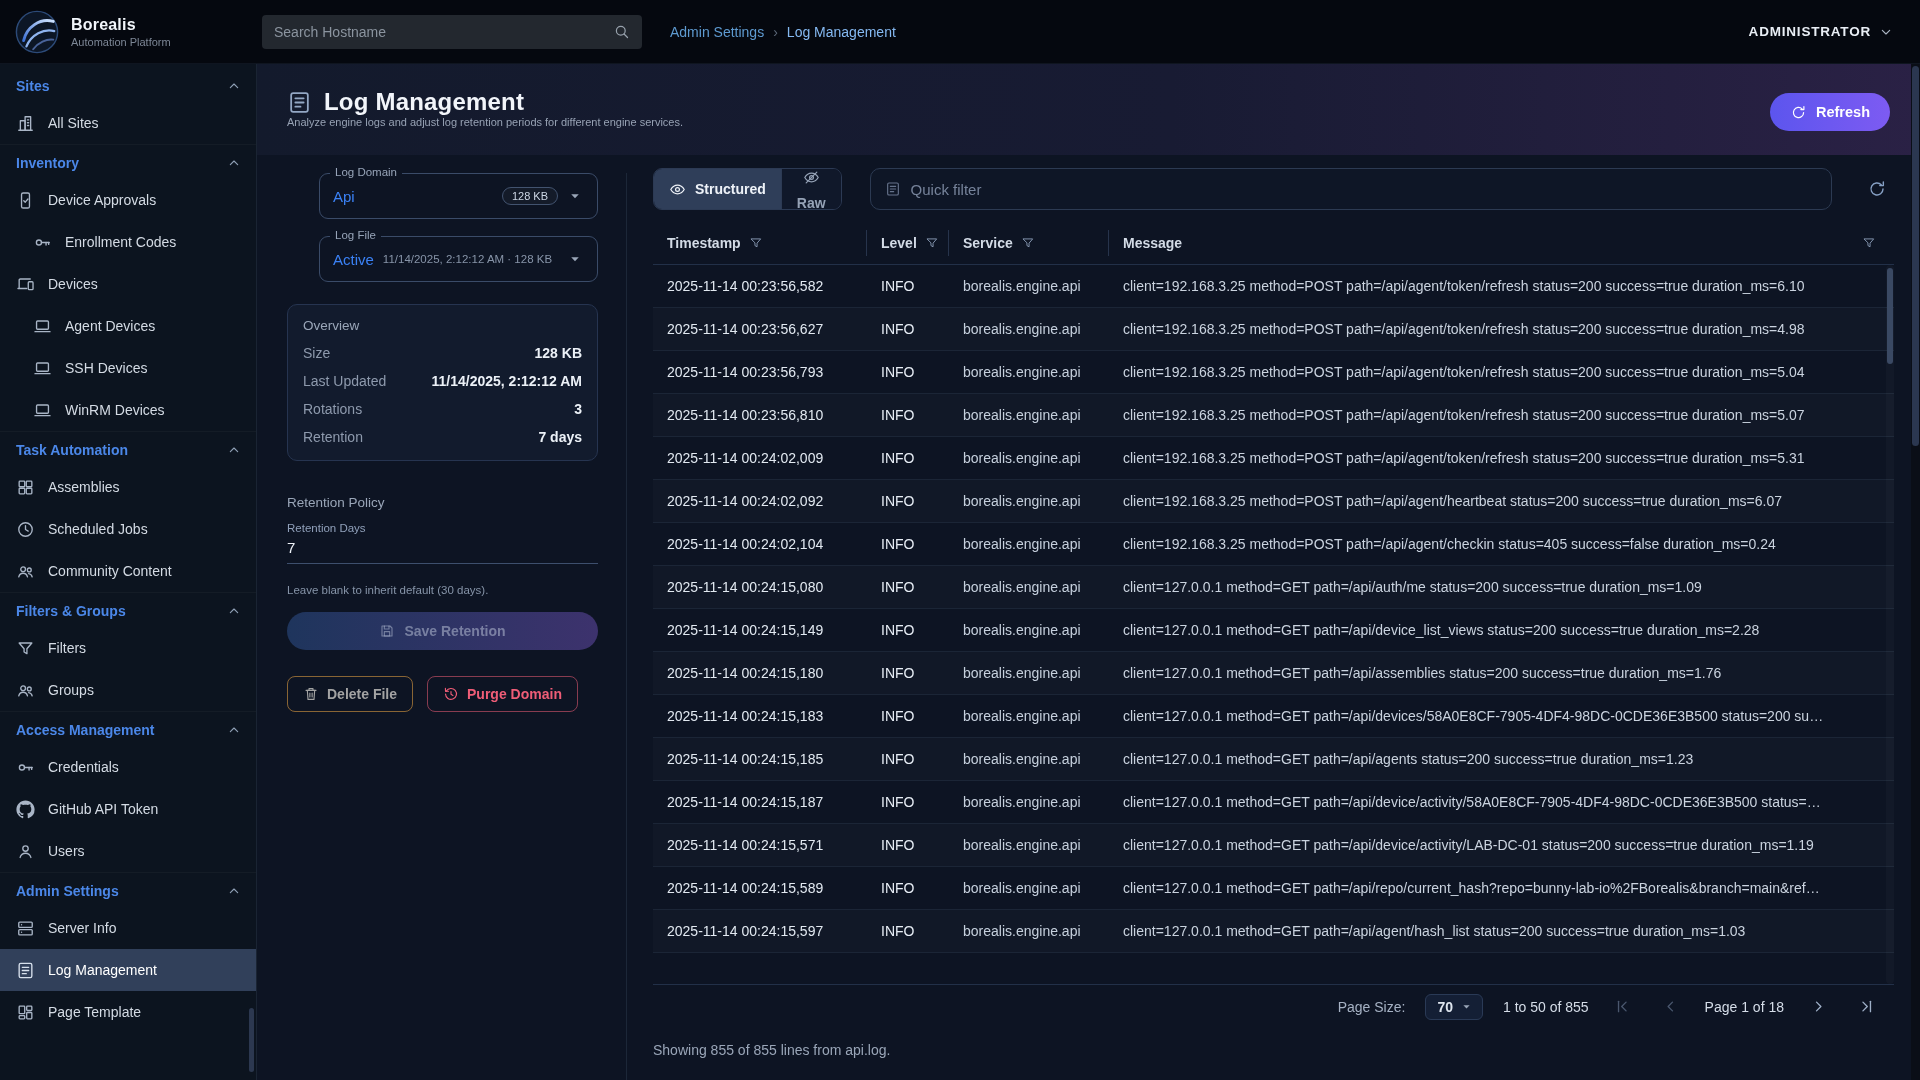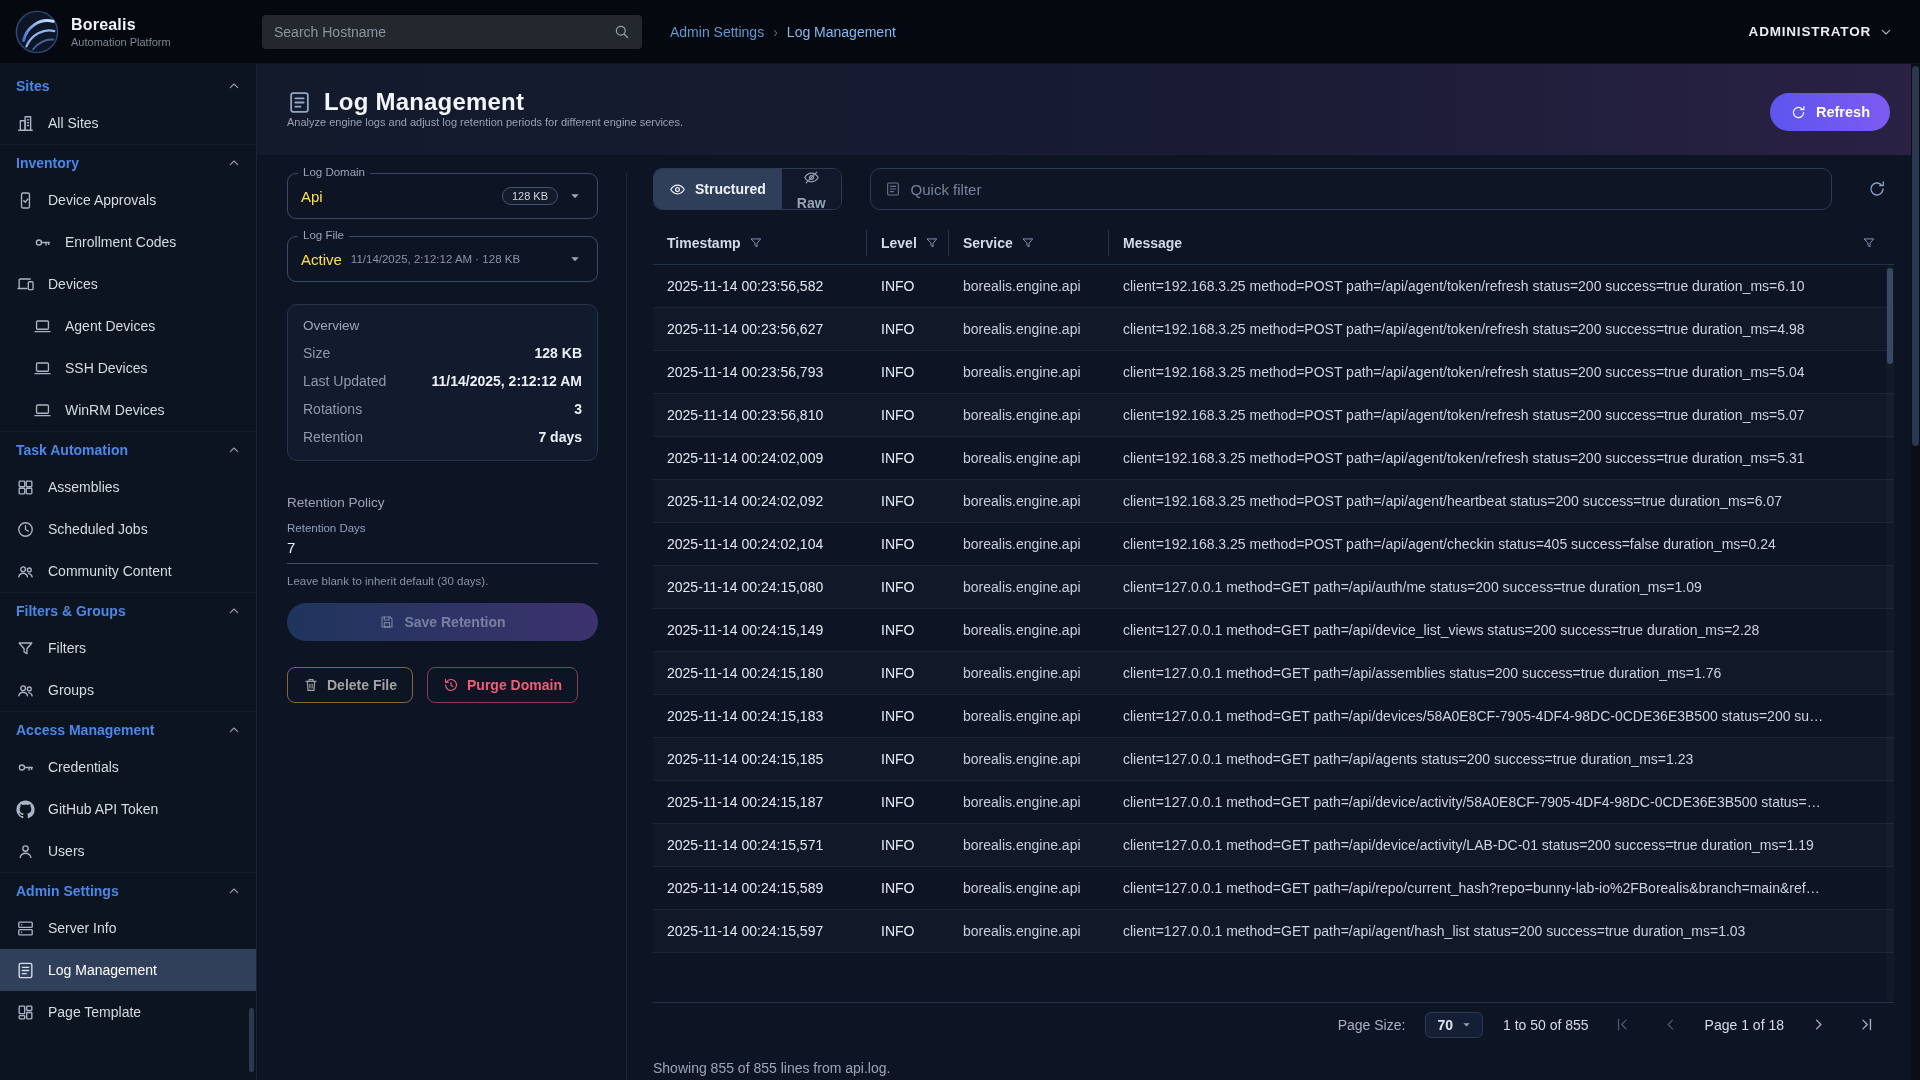--- a/index.html
+++ b/index.html
@@ -53,35 +53,35 @@
   .ph-icon{width:25px;height:25px;color:#93a7c4;}
   .ph-title{font-size:24px;font-weight:700;color:#f2f5fa;letter-spacing:.2px;}
   .ph-sub{font-size:11px;color:#97a2b4;}
   .refresh-btn{margin-left:auto;margin-top:5px;height:38px;padding:0 20px;border:none;border-radius:19px;background:linear-gradient(90deg,#5c55ee,#7d5bf2);color:#fff;font-weight:700;font-size:14.5px;display:flex;align-items:center;gap:9px;cursor:pointer;}
   .rb-icn{width:17px;height:17px;}
 
   .content{flex:1;display:flex;padding:18px 26px 0 30px;min-height:0;}
 
   
   .controls{width:340px;flex:0 0 auto;padding-right:28px;border-right:1px solid #1c2738;}
-  .ofield{position:relative;height:46px;border:1px solid #3a4b68;border-radius:9px;display:flex;align-items:center;padding:0 13px;margin-bottom:17px;cursor:pointer;}
+  .ofield{position:relative;height:46px;border:1px solid #3a4b68;border-radius:9px;display:flex;align-items:center;padding:0 13px;margin-bottom:17px;cursor:pointer;margin-left:32px;}
   .ofield-label{position:absolute;top:-8px;left:10px;background:#0d1423;padding:0 5px;font-size:11.5px;color:#97a4b8;}
-  .ofield-value{font-size:15px;color:#fde047;white-space:nowrap;}
+  .ofield-value{font-size:15px;color:#3b82f6;white-space:nowrap;}
   .ofield-meta{flex:1;font-size:11.5px;color:#8794a8;margin-left:9px;white-space:nowrap;overflow:hidden;text-overflow:ellipsis;}
   .badge{margin-left:auto;font-size:11px;color:#ccd6e4;border:1px solid #42536f;border-radius:11px;padding:2px 9px;background:rgba(255,255,255,.03);white-space:nowrap;}
   .caret{width:18px;height:18px;color:#9aa6b8;margin-left:8px;}
   .card{background:#121b2d;border:1px solid #263450;border-radius:10px;padding:13px 15px 15px;margin-top:22px;}
   .card-title{font-size:13.5px;color:#9aa6b8;}
   .card-row{display:flex;justify-content:space-between;align-items:baseline;margin-top:12px;gap:10px;}
   .cr-label{color:#8e9aad;font-size:14px;white-space:nowrap;}
   .cr-value{color:#ecf1f7;font-size:14px;font-weight:700;text-align:right;}
   .sec-title{margin-top:34px;font-size:13.5px;color:#9aa6b8;}
   .in-label{display:block;margin-top:12px;font-size:11.5px;color:#90a0ba;}
   .std-input{width:100%;background:transparent;border:none;border-bottom:1px solid #3d4f6d;outline:none;color:#eef2f8;font-size:15px;padding:5px 0 7px;font-family:inherit;}
-  .helper{margin-top:11px;font-size:11.5px;color:#8694a8;}
+  .helper{margin-top:20px;font-size:11.5px;color:#8694a8;}
   .save-btn{margin-top:16px;width:100%;height:38px;border:none;border-radius:19px;background:linear-gradient(90deg,rgba(45,80,140,.55),rgba(100,75,170,.55));color:rgba(210,220,235,.45);font-weight:700;font-size:14px;display:flex;align-items:center;justify-content:center;gap:9px;cursor:default;}
   .save-icn{width:16px;height:16px;}
   .danger-row{display:flex;gap:14px;margin-top:26px;}
   .del-btn,.purge-btn{display:flex;align-items:center;gap:8px;padding:9px 15px;background:transparent;border-radius:8px;font-size:14px;font-weight:600;cursor:pointer;}
   .del-btn{border:1px solid rgba(240,168,67,.55);color:#a3a3a3;}
   .purge-btn{border:1px solid rgba(239,93,119,.55);color:#ef5d77;}
   .db-icn,.pb-icn{width:16px;height:16px;}
 
   
   .log-panel{flex:1;min-width:0;display:flex;flex-direction:column;padding-left:26px;}
@@ -116,21 +116,21 @@
   .tscroll-thumb{position:absolute;top:3px;left:1px;width:6px;height:96px;background:#3a4963;border-radius:3px;display:block;}
   .tfoot{flex:0 0 auto;height:44px;border-top:1px solid #223048;display:flex;align-items:center;justify-content:flex-end;gap:20px;padding:0 14px;font-size:14px;}
   .pg-label{color:#a6b2c4;}
   .pg-select{display:flex;align-items:center;gap:6px;background:#141f35;border:1px solid #2a3a56;border-radius:6px;padding:4px 8px 4px 11px;color:#dfe6ef;cursor:pointer;font-weight:600;}
   .pg-caret{width:15px;height:15px;color:#9aa6b8;}
   .pg-range{color:#d5dde8;}
   .pg-btn{width:28px;height:28px;background:transparent;border:none;display:flex;align-items:center;justify-content:center;color:#9fb0c8;cursor:pointer;}
   .pg-btn.disabled{color:#4a576e;cursor:default;}
   .pg-btn .icn{width:19px;height:19px;}
   .pg-info{color:#d5dde8;}
-  .footer-note{flex:0 0 auto;padding:14px 0 4px;color:#9aa6b8;font-size:14px;}
+  .footer-note{flex:0 0 auto;padding:14px 0 22px;color:#9aa6b8;font-size:14px;}
 
   .page-scrollbar{position:fixed;right:0;top:64px;bottom:0;width:9px;background:#0a0e17;}
   .ps-thumb{position:absolute;top:2px;left:1px;width:7px;height:380px;background:#2b3750;border-radius:4px;display:block;}
 </style>
 </head>
 <body>
 
 <header class="topbar">
   <div class="brand">
     <span class="logo">

